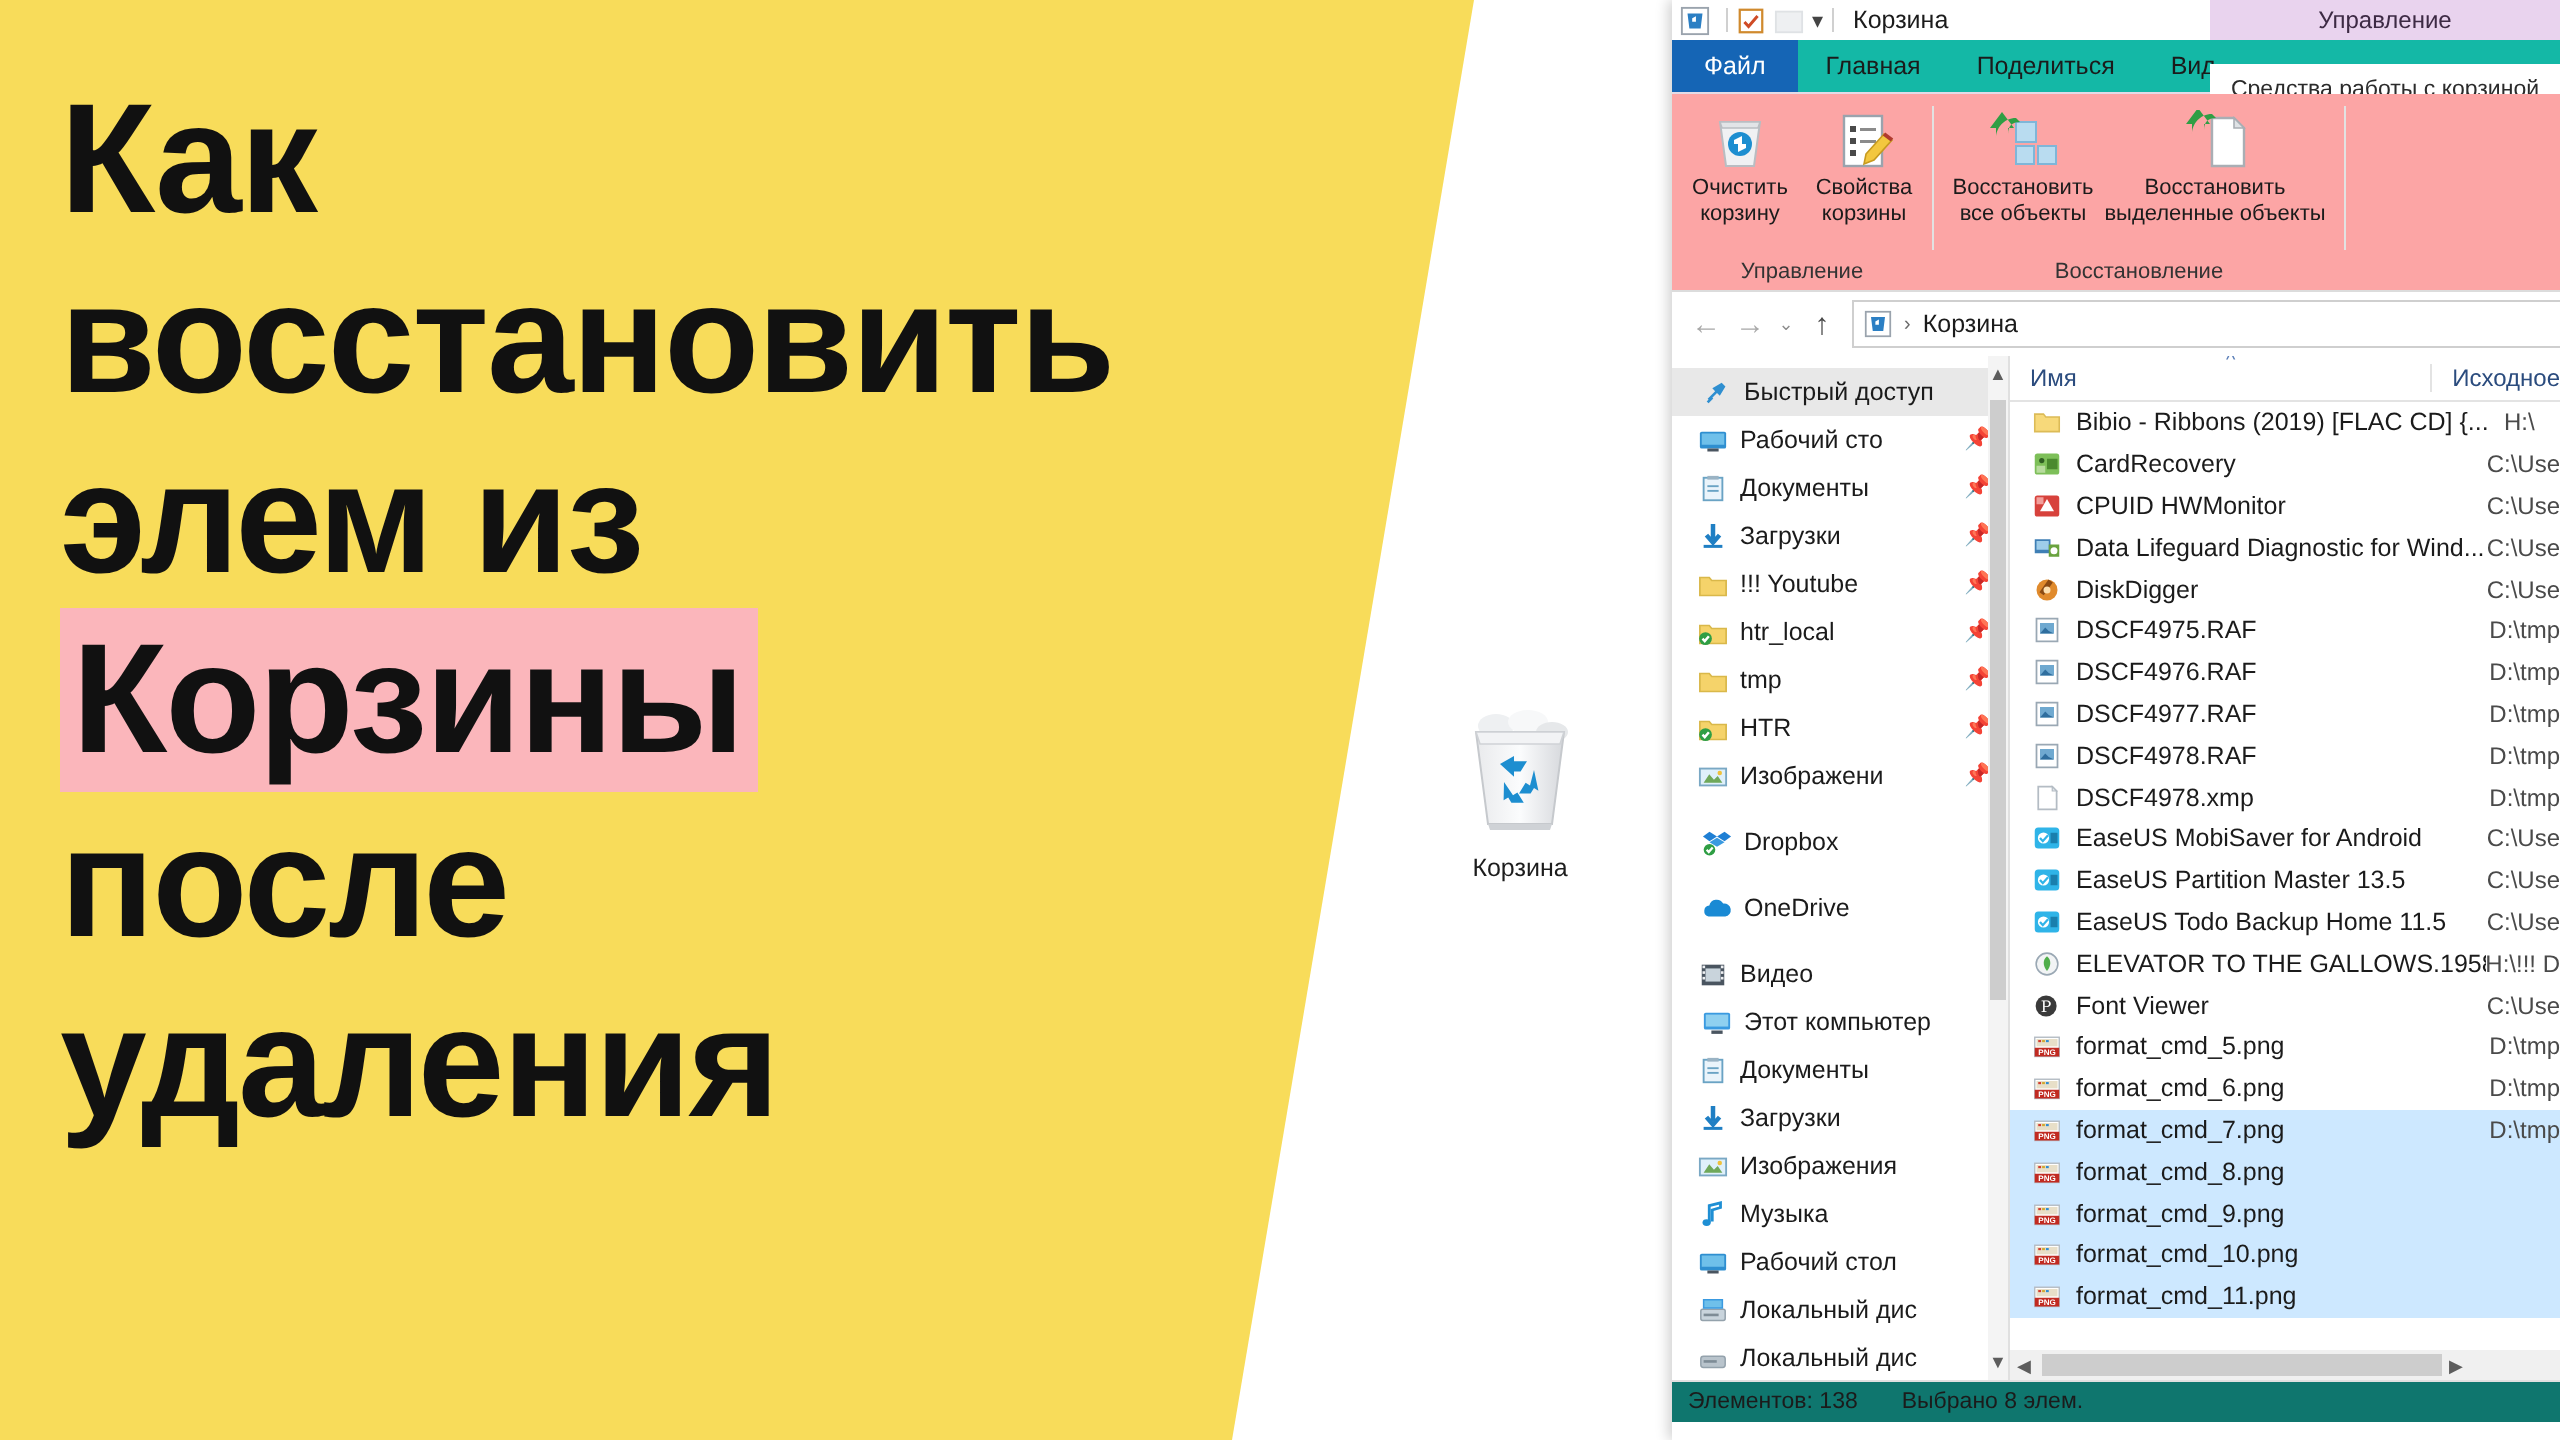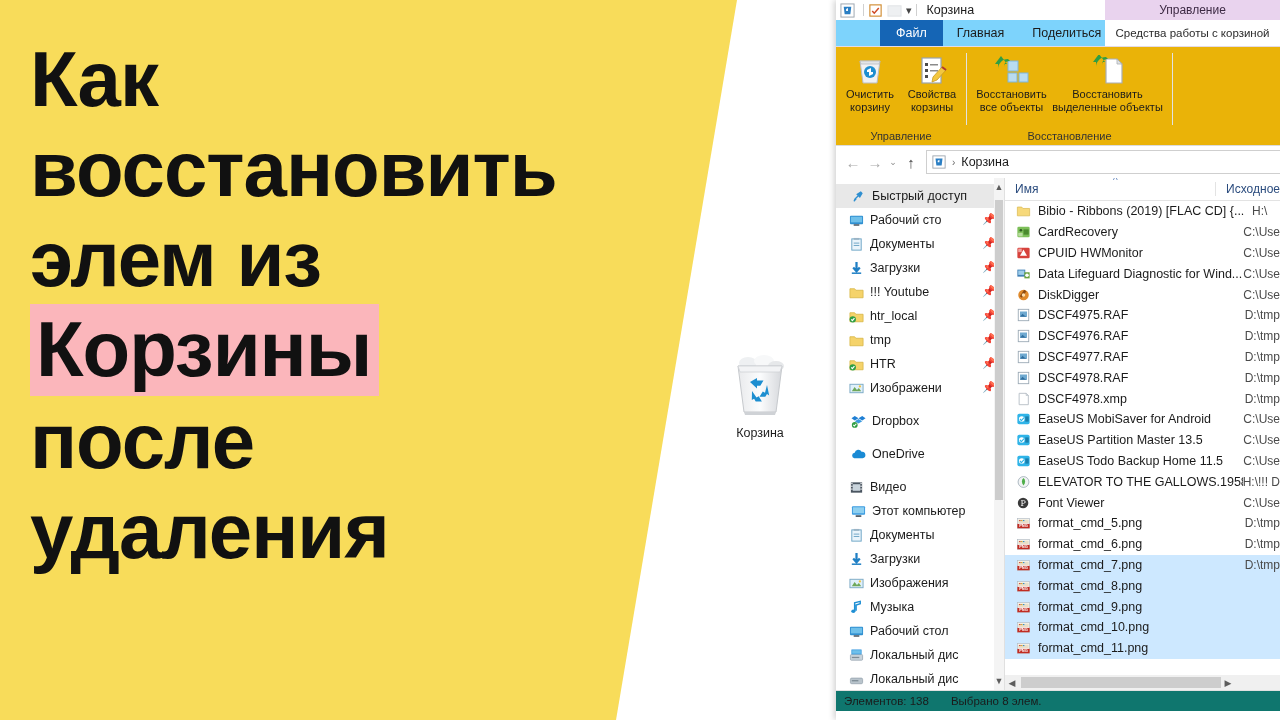--- a/index.html
+++ b/index.html
@@ -51,37 +51,36 @@
   #titlebar .qicon{width:15px;height:15px;margin-right:4px;flex:0 0 auto;}
   #titlebar .sep{width:1px;height:12px;background:#d0d0d0;margin:0 4px;}
   #titlebar .ttl{font-size:12.5px;color:#1b1b1b;margin-left:6px;white-space:nowrap;}
   #mgmt-tab{
     position:absolute;right:0;top:0;height:20px;width:175px;
     background:#e9d3ee;display:flex;align-items:center;justify-content:center;
     font-size:12px;color:#3d2a44;
   }
   
   #tabstrip{
-    height:26px;background:#7dd3fc;display:flex;align-items:stretch;position:relative;
+    height:26px;background:#14b8a6;display:flex;align-items:stretch;position:relative;
     border-bottom:1px solid #e4dbe6;
-    padding-left:44px;
   }
   .rtab{
     display:flex;align-items:center;padding:0 14px;font-size:12.5px;color:#1b1b1b;
     white-space:nowrap;
   }
   .rtab.file{background:#1565b5;color:#ffffff;font-weight:400;padding:0 16px;}
   #ctx-tab{
-    position:absolute;right:0;top:0;height:26px;width:175px;
+    position:absolute;right:0;top:12px;height:26px;width:175px;
     background:#ffffff;display:flex;align-items:center;justify-content:center;
     font-size:11.5px;color:#2b2b2b;white-space:nowrap;
   }
   
   #ribbon{
-    height:98px;background:#eab308;display:flex;position:relative;
+    height:98px;background:#fca5a5;display:flex;position:relative;
     border-bottom:1px solid #dcdcdc;
   }
   .rgroup{
     display:flex;flex-direction:column;align-items:center;justify-content:flex-start;
     padding-top:5px;position:relative;
   }
   .rgroup .items{display:flex;align-items:flex-start;justify-content:center;flex:1;}
   .rgroup .gname{
     font-size:11px;color:#333;text-align:center;width:100%;padding-bottom:3px;
   }

